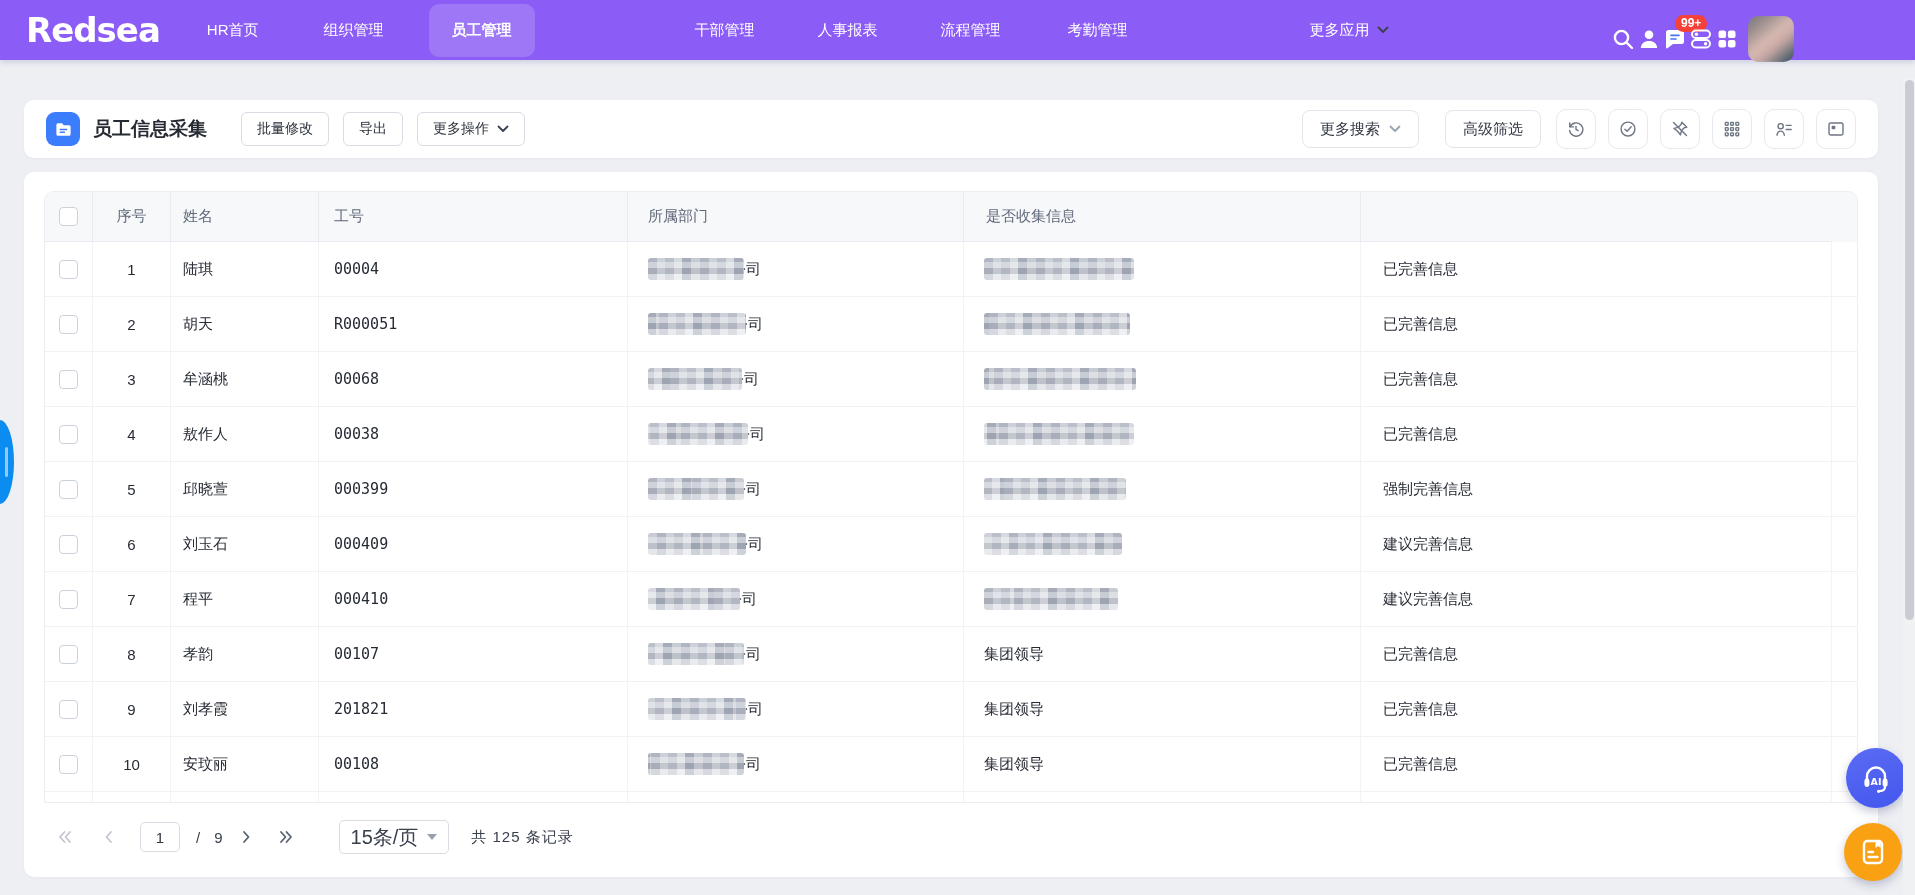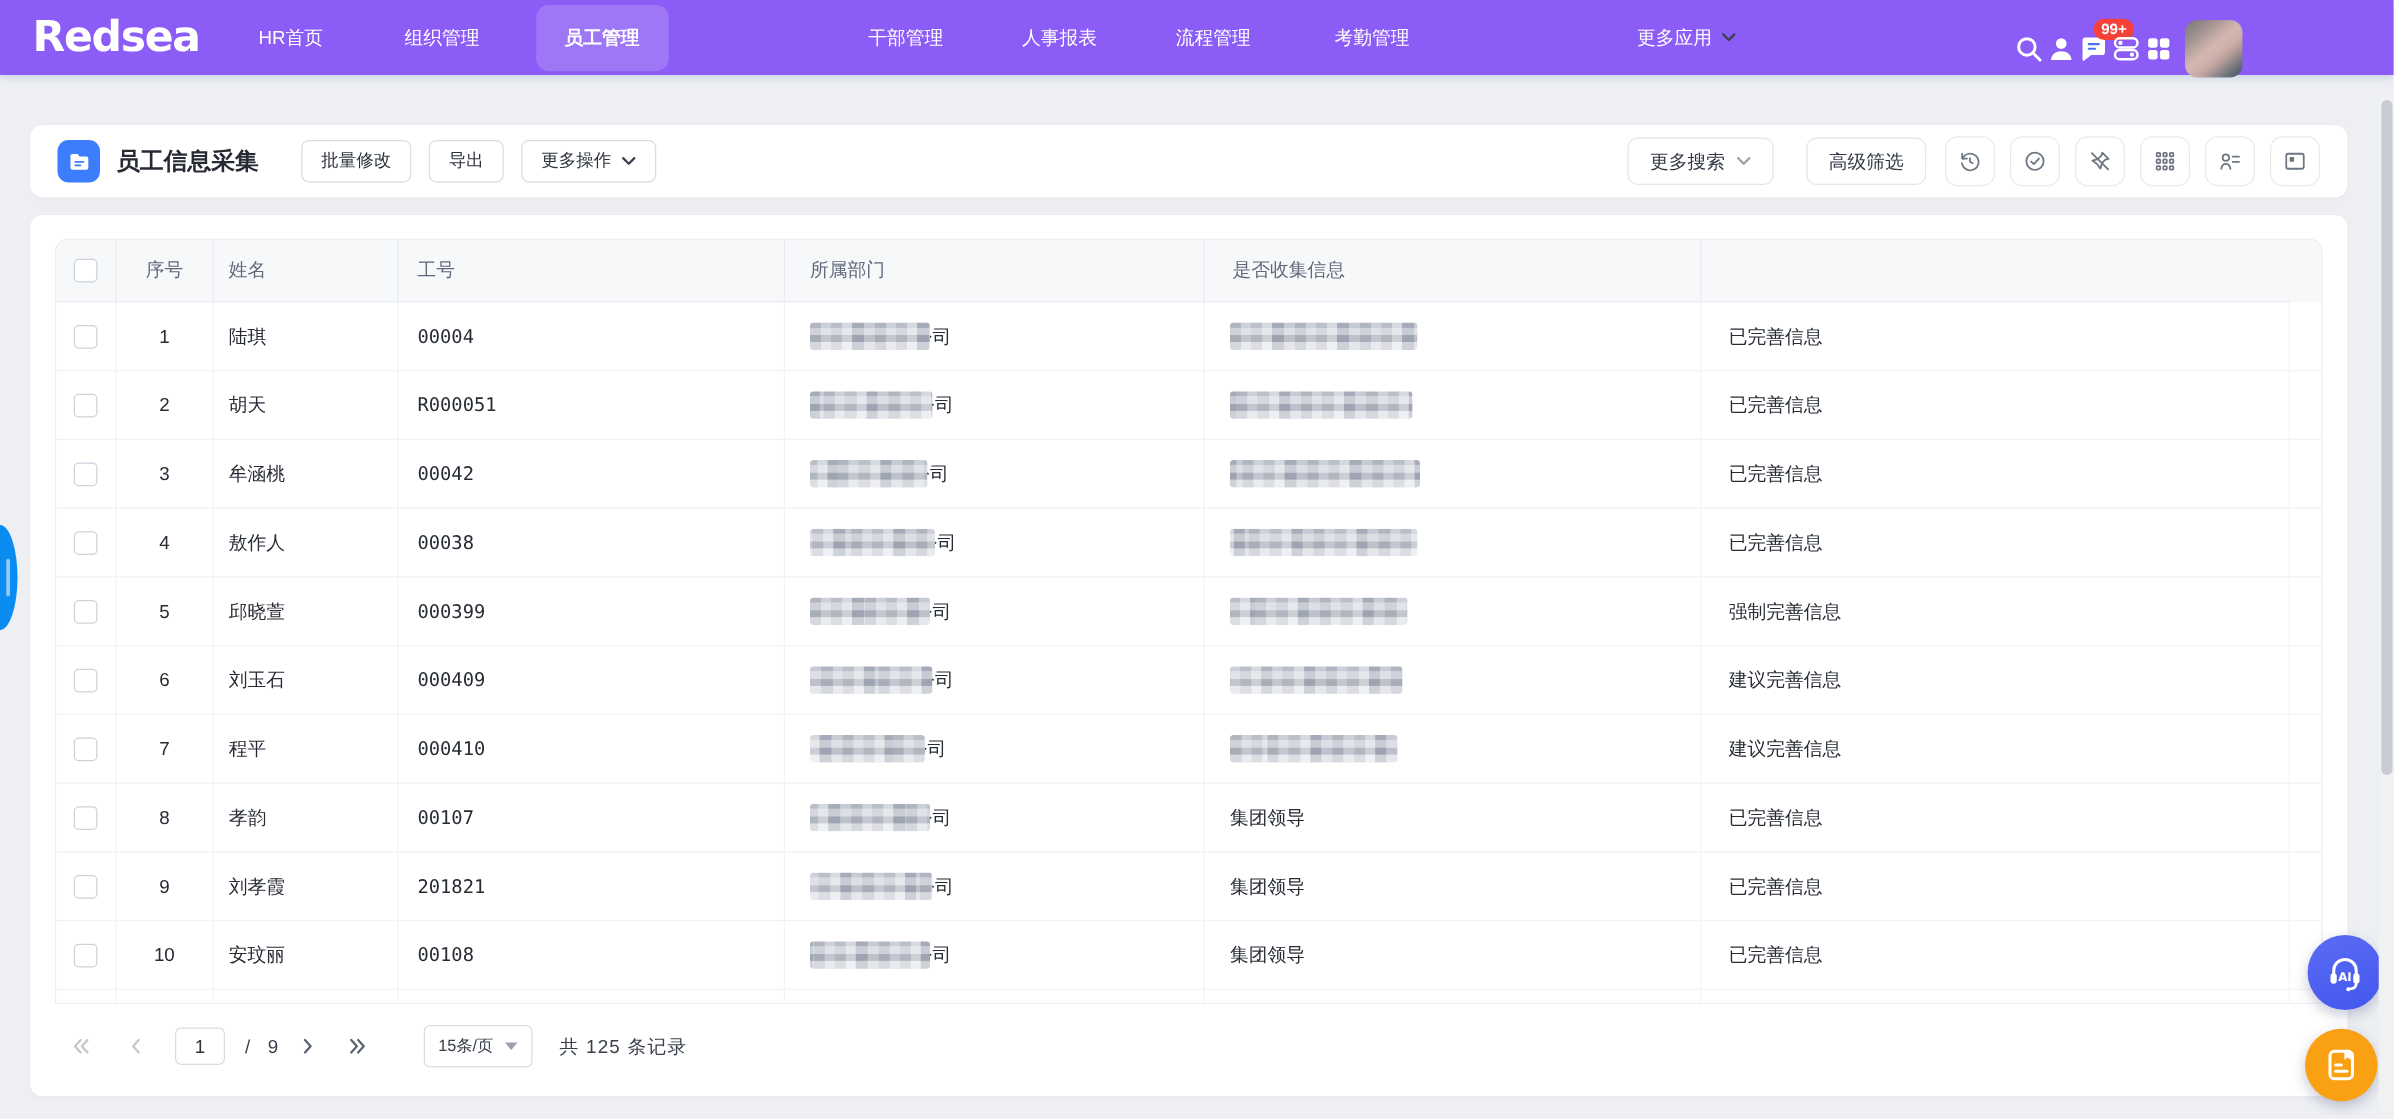--- a/index.html
+++ b/index.html
@@ -143,21 +143,21 @@
     width:40px;height:30px;border:1px solid #d9dce2;border-radius:5px;margin-left:22px;
     text-align:center;font-size:15px;color:#30363f;outline:none;box-sizing:border-box;
     font-family:inherit;
   }
   .pg-slash{margin-left:16px;}
   .pg-total-pages{margin-left:14px;}
   .pg-next{margin-left:14px;}
   .pg-last{margin-left:22px;}
   .pg-size{
     height:32px;border:1px solid #d9dce2;border-radius:5px;margin-left:44px;padding:0 11px;
-    display:flex;align-items:center;gap:9px;font-size:13px;color:#39404c;cursor:pointer;
+    display:flex;align-items:center;gap:9px;font-size:20px;color:#39404c;cursor:pointer;
   }
   .pg-caret{width:0;height:0;border-left:5px solid transparent;border-right:5px solid transparent;border-top:6px solid #9aa2ae;}
   .pg-total{margin-left:22px;letter-spacing:1px;}
   
   .drawer-handle{
     position:absolute;left:0;top:420px;width:14px;height:84px;background:#0a8cf0;
     border-radius:0 14px 14px 0 / 0 42px 42px 0;cursor:pointer;z-index:6;
   }
   .drawer-handle::after{
     content:"";position:absolute;left:5px;top:27px;width:3px;height:30px;border-radius:2px;
@@ -431,21 +431,21 @@
           <div class="c c-check">
             <span class="cb"></span>
           </div>
           <div class="c c-seq">
             <span>3</span>
           </div>
           <div class="c c-name">
             <span>牟涵桃</span>
           </div>
           <div class="c c-no">
-            <span>00042</span>
+            <span>00068</span>
           </div>
           <div class="c c-unit">
             <span class="mosaic" style="width: 94px; background-position: 14px 0px, 22px 0px;"></span>
             <span class="unit-suffix">公司</span>
           </div>
           <div class="c c-dept">
             <span class="mosaic" style="width: 152px; background-position: 18px 0px, 10px 0px;"></span>
           </div>
           <div class="c c-status">
             <span>已完善信息</span>

